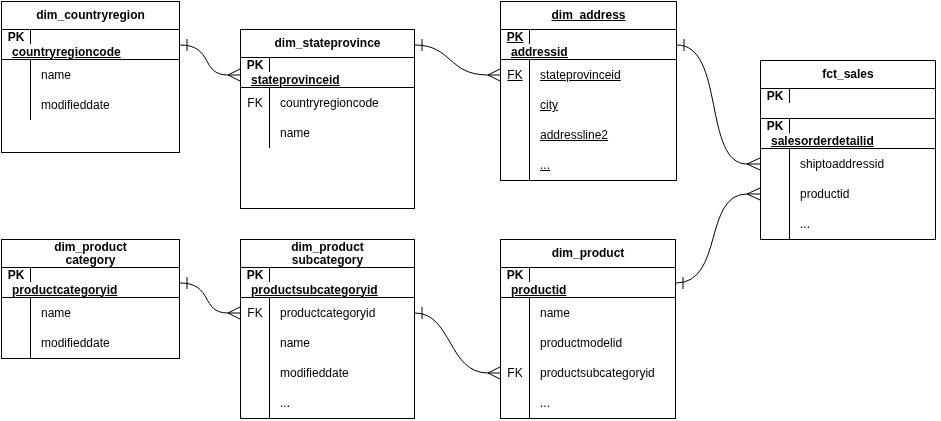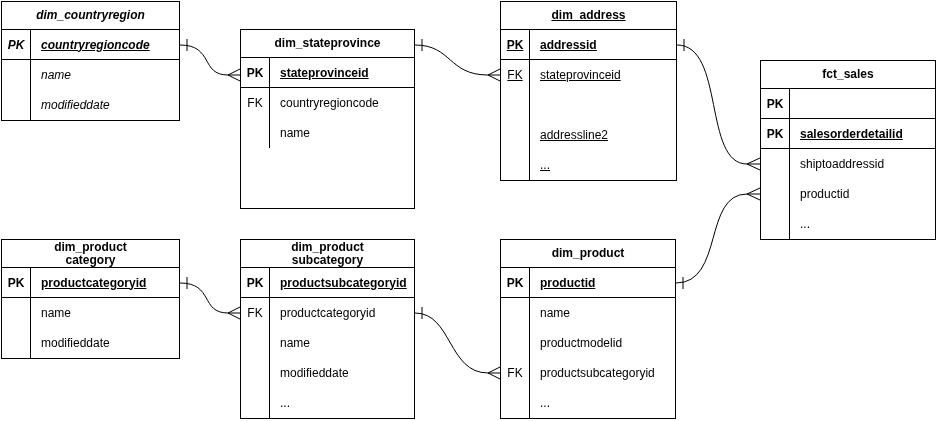--- a/index.html
+++ b/index.html
@@ -39,21 +39,21 @@
     text-align: center;
     white-space: pre-line;
     flex: none;
   }
   .er-row {
     display: flex;
     height: 30px;
     box-sizing: border-box;
     flex: none;
   }
-  .er-row.pk { border-bottom: 1px solid #000000; }
+  .er-row.pk { border-bottom: 1px solid #000000; flex-direction: column; }
   .key-cell {
     width: 29px;
     flex: none;
     box-sizing: border-box;
     border-right: 1px solid #000000;
     display: flex;
     align-items: center;
     justify-content: center;
     font-size: 12px;
   }
@@ -107,21 +107,21 @@
       <path d="M228,313 L240,307 M228,313 L240,313 M228,313 L240,319"></path>
     </g>
 
     <g>
       <path d="M415,313 C452,313 448,373 488,373"></path>
       <path d="M422,307 L422,319"></path>
       <path d="M488,373 L500,367 M488,373 L500,373 M488,373 L500,379"></path>
     </g>
   </svg>
 
-  <div class="er-table" style="left:1px; top:1px; width:179px; height:120px;font-style:italic;">
+  <div class="er-table" style="left:1px; top:1px; width:179px; height:152px;">
     <div class="er-title">dim_countryregion</div>
     <div class="er-row pk">
       <div class="key-cell">PK</div>
       <div class="field-cell">countryregioncode</div>
     </div>
     <div class="er-row">
       <div class="key-cell"></div>
       <div class="field-cell">name</div>
     </div>
     <div class="er-row">
@@ -151,20 +151,21 @@
     <div class="er-row pk">
       <div class="key-cell">PK</div>
       <div class="field-cell">addressid</div>
     </div>
     <div class="er-row">
       <div class="key-cell">FK</div>
       <div class="field-cell">stateprovinceid</div>
     </div>
     <div class="er-row">
       <div class="key-cell"></div>
+      <div class="field-cell">city</div>
     </div>
     <div class="er-row">
       <div class="key-cell"></div>
       <div class="field-cell">addressline2</div>
     </div>
     <div class="er-row">
       <div class="key-cell"></div>
       <div class="field-cell">...</div>
     </div>
   </div>

